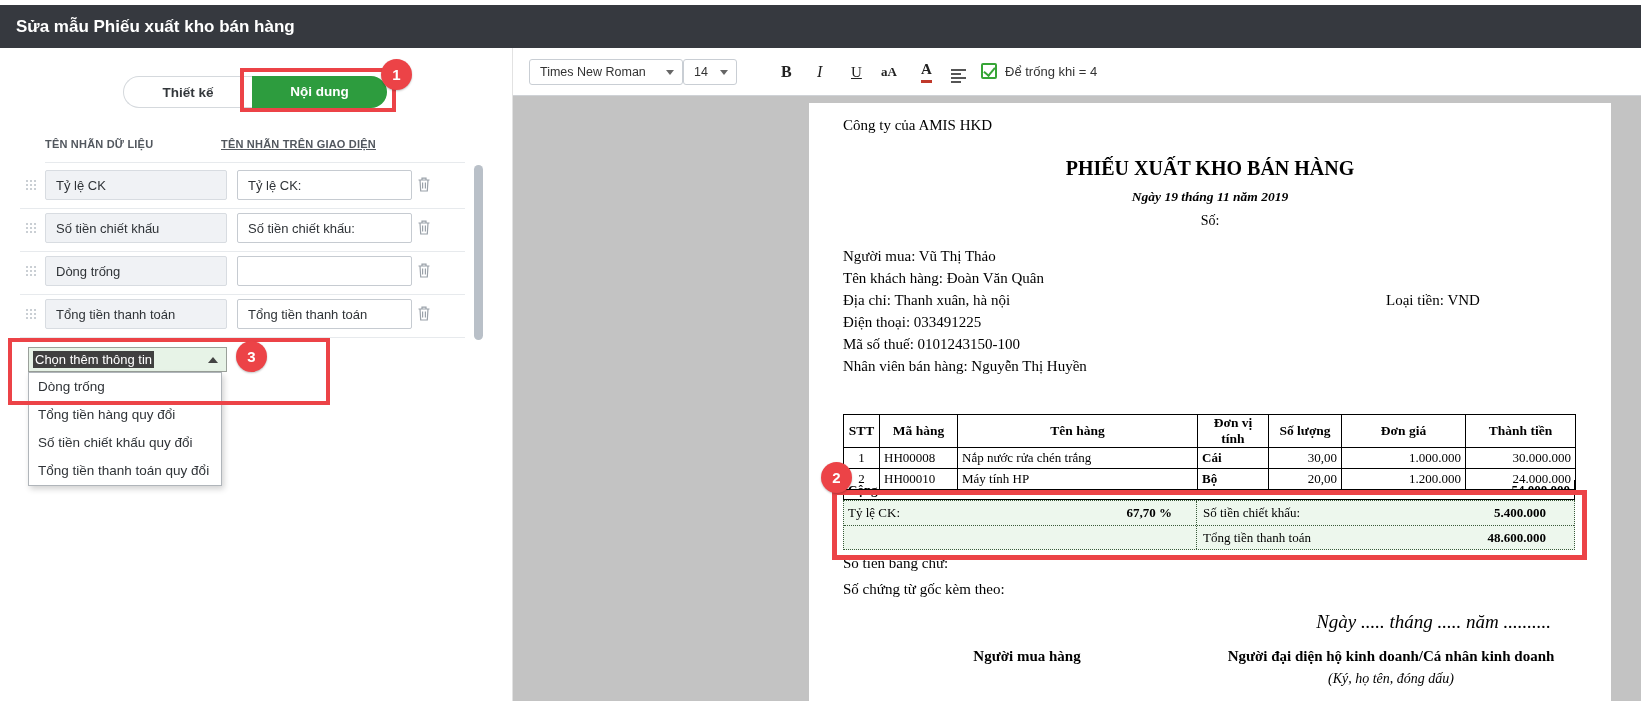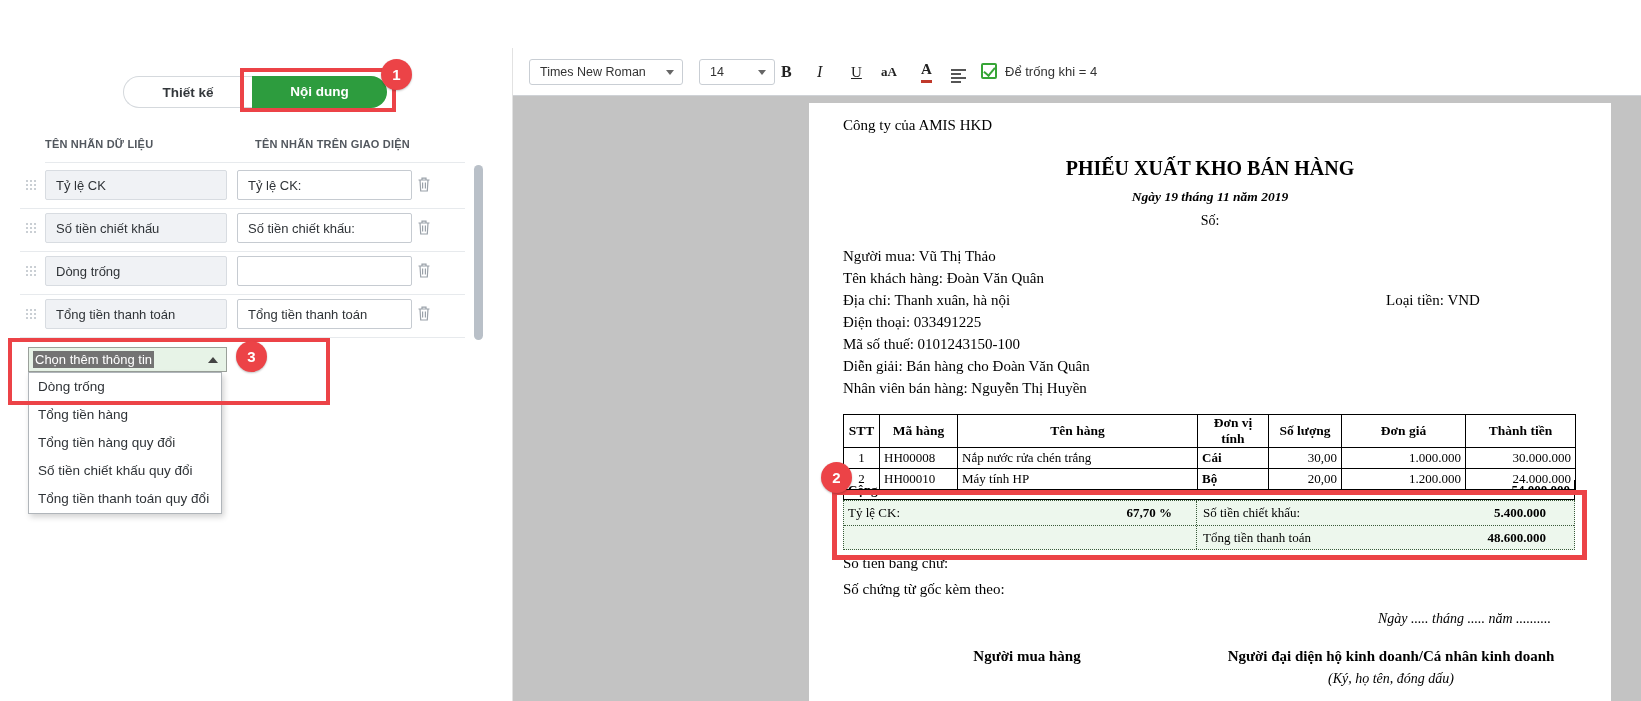--- a/index.html
+++ b/index.html
@@ -23,21 +23,21 @@
   .inp{box-sizing:border-box;height:30px;border-radius:2px;font-size:13px;color:#2f3337;padding:0 10px;
        font-family:"Liberation Sans","DejaVu Sans",sans-serif;outline:none;}
   .inp1{background:#f0f2f5;border:1px solid #d8dce1;width:182px;left:45px;}
   .inp2{background:#fff;border:1px solid #c6cbd1;width:175px;left:237px;}
   .trashbtn{width:20px;height:20px;background:none;border:none;padding:0;cursor:pointer;left:414px;}
   .scroll-thumb{left:474px;top:117px;width:9px;height:175px;border-radius:5px;background:#b9c0c8;}
   
   .selectbox{left:28px;top:299px;width:199px;height:25px;box-sizing:border-box;background:#e7f3e7;
              border:1px solid #9aa09a;display:flex;align-items:center;justify-content:space-between;
              padding:0 8px 0 4px;cursor:pointer;}
-  .sel-val{font-size:13px;color:#fff;background:#737373;padding:1px 2px;}
+  .sel-val{font-size:13px;color:#fff;background:#404040;padding:1px 2px;}
   .caret-up{width:0;height:0;border-left:5px solid transparent;border-right:5px solid transparent;border-bottom:6px solid #444;}
   .caret-dn{width:0;height:0;border-left:4px solid transparent;border-right:4px solid transparent;border-top:5px solid #666;}
   .droplist{left:28px;top:324px;width:192px;background:#fff;border:1px solid #b0b5ba;box-shadow:2px 3px 6px rgba(0,0,0,.18);}
   .dropitem{height:28px;line-height:28px;padding-left:9px;font-size:13.5px;color:#2f3337;cursor:pointer;}
   
   .right-panel{left:512px;top:48px;width:1129px;height:653px;background:#c3c3c3;border-left:1px solid #e2e2e2;box-sizing:border-box;}
   .toolbar{left:0;top:0;width:100%;height:48px;background:#fff;border-bottom:1px solid #cfd2d6;box-sizing:border-box;}
   .tsel{box-sizing:border-box;height:26px;top:11px;border:1px solid #c9ced4;border-radius:3px;background:#fff;
         display:flex;align-items:center;justify-content:space-between;padding:0 8px 0 10px;font-size:12.5px;color:#333;cursor:pointer;}
   .tbtn{top:11px;height:26px;background:none;border:none;cursor:pointer;padding:0;
@@ -76,28 +76,31 @@
   .badge{width:31px;height:31px;border-radius:50%;background:#EC4347;color:#fff;font-size:15px;font-weight:bold;
          text-align:center;line-height:31px;z-index:70;box-shadow:0 1px 2px rgba(0,0,0,.25);pointer-events:none;}
   
   .align-icon rect{fill:#555;}
 </style>
 </head>
 <body>
 
 <div id="app">
 
+  <div class="abs titlebar">
+    <div class="t">Sửa mẫu Phiếu xuất kho bán hàng</div>
+  </div>
 
   <div class="abs left-panel">
 
     <div class="abs tab tab-design">Thiết kế</div>
     <div class="abs tab tab-content">Nội dung</div>
 
     <div class="abs colhead" style="left:45px;">TÊN NHÃN DỮ LIỆU</div>
-    <div class="abs colhead" style="left:255px;">TÊN NHÃN TRÊN GIAO DIỆN</div>
+    <div class="abs colhead" style="left:221px;text-decoration:underline;">TÊN NHÃN TRÊN GIAO DIỆN</div>
     <div class="abs sep" style="top:114px;left:45px;width:420px;"></div>
 
     <div class="abs" style="left:0;top:122px;width:465px;height:30px;">
       <div class="abs drag-dots" style="left:26px;top:10px;"></div>
       <input class="abs inp inp1" value="Tỷ lệ CK" style="">
       <input class="abs inp inp2" value="Tỷ lệ CK:" style="">
       <button class="abs trashbtn" style="top:6px;">
         <svg width="16" height="17" viewBox="0 0 16 17">
             <path d="M2.5 4h11M6 4V2.2h4V4M4 4l.7 11h6.6L12 4M6.6 6.5v6M9.4 6.5v6" stroke="#9aa1a9" stroke-width="1.2" fill="none"></path>
           </svg>
@@ -142,40 +145,39 @@
     <div class="abs sep" style="top:289px;"></div>
 
     <div class="abs scroll-thumb"></div>
 
     <div class="abs selectbox">
       <span class="sel-val">Chọn thêm thông tin</span>
       <span class="caret-up"></span>
     </div>
     <div class="abs droplist">
       <div class="dropitem">Dòng trống</div>
-      <div class="dropitem">Tổng tiền hàng</div>
       <div class="dropitem">Tổng tiền hàng quy đổi</div>
       <div class="dropitem">Số tiền chiết khấu quy đổi</div>
       <div class="dropitem">Tổng tiền thanh toán quy đổi</div>
     </div>
 
     <div class="abs ann-box" style="left:240px;top:20px;width:156px;height:44px;"></div>
     <div class="abs badge" style="left:381px;top:11px;">1</div>
     <div class="abs ann-box" style="left:8px;top:290px;width:322px;height:67px;"></div>
     <div class="abs badge" style="left:236px;top:293px;">3</div>
   </div>
 
   <div class="abs right-panel">
 
     <div class="abs toolbar">
       <div class="abs tsel" style="left:16px;width:154px;">
         <span>Times New Roman</span>
         <span class="caret-dn"></span>
       </div>
-      <div class="abs tsel" style="left:186px;width:76px;">
+      <div class="abs tsel" style="left:170px;width:54px;">
         <span>14</span>
         <span class="caret-dn"></span>
       </div>
       <button class="abs tbtn" style="left:268px;font-size:16px;font-weight:bold;">B</button>
       <button class="abs tbtn" style="left:304px;font-size:16px;font-style:italic;">I</button>
       <button class="abs tbtn" style="left:338px;font-size:15px;text-decoration:underline;">U</button>
       <button class="abs tbtn" style="left:368px;font-size:13px;font-weight:bold;">aA</button>
       <button class="abs tbtn" style="left:408px;font-size:15px;font-weight:bold;border-bottom:3px solid #c0392b;height:24px;">A</button>
       <button class="abs tbtn" style="left:438px;top:17px;">
         <svg class="align-icon" width="16" height="14" viewBox="0 0 16 14">
@@ -194,21 +196,20 @@
       <div class="abs doc-title">PHIẾU XUẤT KHO BÁN HÀNG</div>
       <div class="abs doc-date">Ngày 19 tháng 11 năm 2019</div>
       <div class="abs doc-no">Số:</div>
 
       <div class="abs infoblock">
         <div>Người mua: Vũ Thị Thảo</div>
         <div>Tên khách hàng: Đoàn Văn Quân</div>
         <div>Địa chỉ: Thanh xuân, hà nội</div>
         <div>Điện thoại: 033491225</div>
         <div>Mã số thuế: 0101243150-100</div>
-        <div>Diễn giải: Bán hàng cho Đoàn Văn Quân</div>
         <div>Nhân viên bán hàng: Nguyễn Thị Huyền</div>
       </div>
       <div class="abs doc-line" style="left:577px;top:189px;">Loại tiền: VND</div>
 
       <table class="items abs" style="left:34px;top:311px;">
         <colgroup>
           <col style="width:36px">
             <col style="width:78px">
             <col style="width:240px">
             <col style="width:71px">
@@ -267,21 +268,21 @@
           <div class="tcell1"></div>
           <div class="tcell2">
             <span>Tổng tiền thanh toán</span>
             <span class="bold">48.600.000</span>
           </div>
         </div>
       </div>
 
       <div class="abs doc-line" style="left:34px;top:452px;">Số tiền bằng chữ:</div>
       <div class="abs doc-line" style="left:34px;top:478px;">Số chứng từ gốc kèm theo:</div>
-      <div class="abs" style="left:0;top:508px;width:742px;text-align:right;font-size:14px;font-style:italic;">Ngày ..... tháng ..... năm ..........</div>
+      <div class="abs" style="left:0;top:508px;width:742px;text-align:right;font-size:19px;font-style:italic;">Ngày ..... tháng ..... năm ..........</div>
 
       <div class="abs sig" style="left:68px;top:545px;width:300px;">Người mua hàng</div>
       <div class="abs sig" style="left:382px;top:545px;width:400px;text-align:center;">Người đại diện hộ kinh doanh/Cá nhân kinh doanh</div>
       <div class="abs sigsub" style="left:382px;top:568px;width:400px;">(Ký, họ tên, đóng dấu)</div>
     </div>
   </div>
 
   <div class="abs ann-box" style="left:832px;top:490px;width:755px;height:70px;border-width:5px;"></div>
   <div class="abs badge" style="left:821px;top:462px;">2</div>
 

